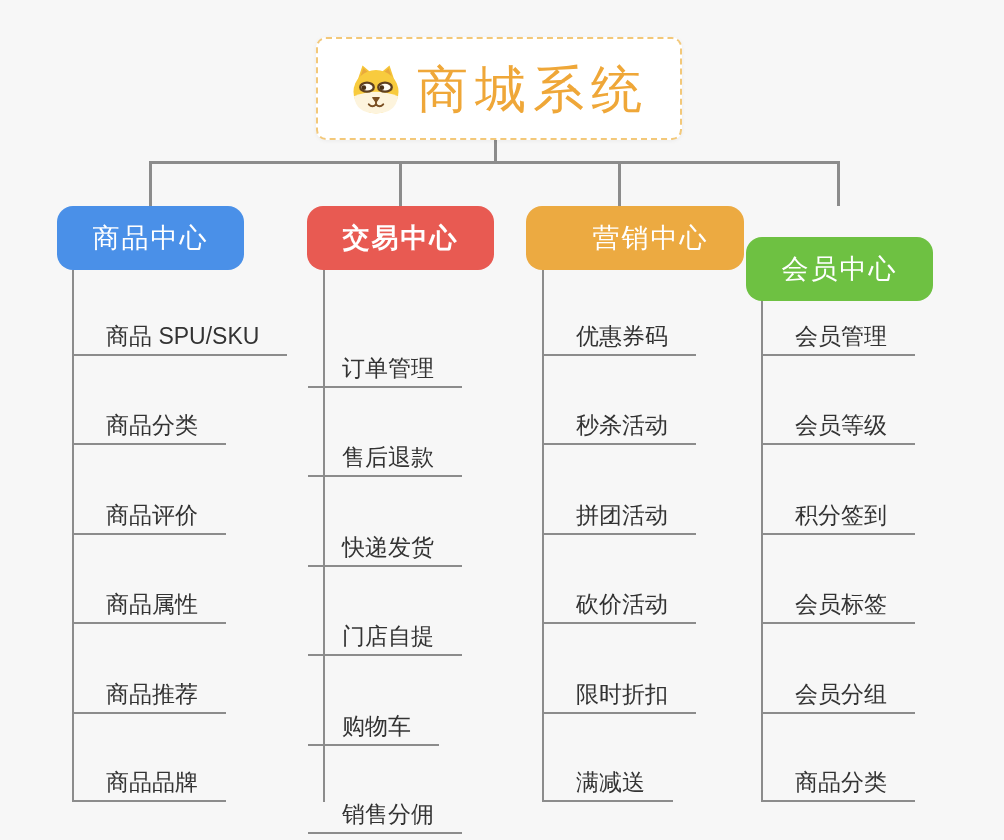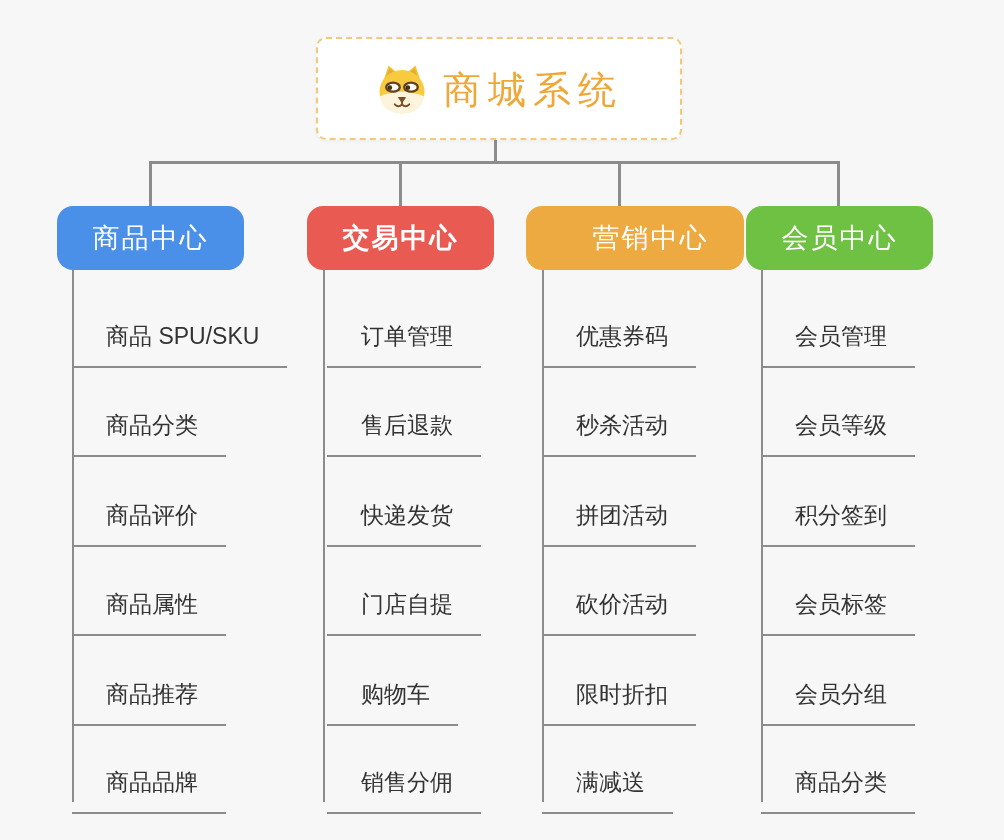--- a/index.html
+++ b/index.html
@@ -13,55 +13,55 @@
 
   
   .root-node{
     position:absolute;left:316px;top:37px;width:366px;height:103px;
     background:#ffffff;border:2px dashed #f3c879;border-radius:10px;
     box-sizing:border-box;
     display:flex;align-items:center;justify-content:center;gap:14px;
     box-shadow:0 1px 4px rgba(0,0,0,0.05);
   }
   .root-title{
-    font-size:38px;letter-spacing:7px;color:#efa738;
+    font-size:51px;letter-spacing:7px;color:#efa738;
     white-space:nowrap;line-height:1;padding-top:2px;
   }
   .root-icon{width:54px;height:52px;flex:0 0 auto;}
 
   
   .line{position:absolute;background:#8c8c8c;}
   .root-stub{left:494px;top:140px;width:3px;height:23px;}
   .hline{left:149px;top:161px;width:691px;height:3px;}
   .stub{top:161px;width:3px;height:45px;}
   .stub.s0{left:149px;} .stub.s1{left:399px;} .stub.s2{left:618px;} .stub.s3{left:837px;}
 
   
   .branch-box{
     position:absolute;top:206px;width:187px;height:64px;
     border-radius:16px;color:#ffffff;font-size:27px;letter-spacing:2px;
     display:flex;align-items:center;justify-content:center;
     white-space:nowrap;
   }
   .branch-box.b0{left:57px;} .branch-box.b1{left:307px;font-weight:bold;}
-  .branch-box.b2{left:526px;} .branch-box.b3{left:746px;}
+  .branch-box.b2{left:526px;} .branch-box.b3{left:746px;margin-top:31px;}
 
   
   .vline{position:absolute;top:270px;height:532px;width:2px;background:#8c8c8c;}
   .vline.c0{left:72px;} .vline.c1{left:323px;} .vline.c2{left:542px;} .vline.c3{left:761px;}
 
   
   .leaf{
     position:absolute;
     font-size:23px;color:#333333;line-height:28px;
-    padding:0 28px 16px 34px;
+    padding:0 28px 4px 34px;
     border-bottom:2px solid #8c8c8c;
     white-space:nowrap;
   }
-  .leaf.c0{left:72px;} .leaf.c1{left:327px;} .leaf.c2{left:542px;} .leaf.c3{left:761px;}
+  .leaf.c0{left:72px;} .leaf.c1{left:308px;margin-top:32px;} .leaf.c2{left:542px;} .leaf.c3{left:761px;}
   .leaf.r0{top:322px;} .leaf.r1{top:411px;} .leaf.r2{top:501px;}
   .leaf.r3{top:590px;} .leaf.r4{top:680px;} .leaf.r5{top:768px;}
 </style>
 </head>
 <body>
 
 <div class="canvas">
 
   <div class="line root-stub"></div>
   <div class="line hline"></div>

